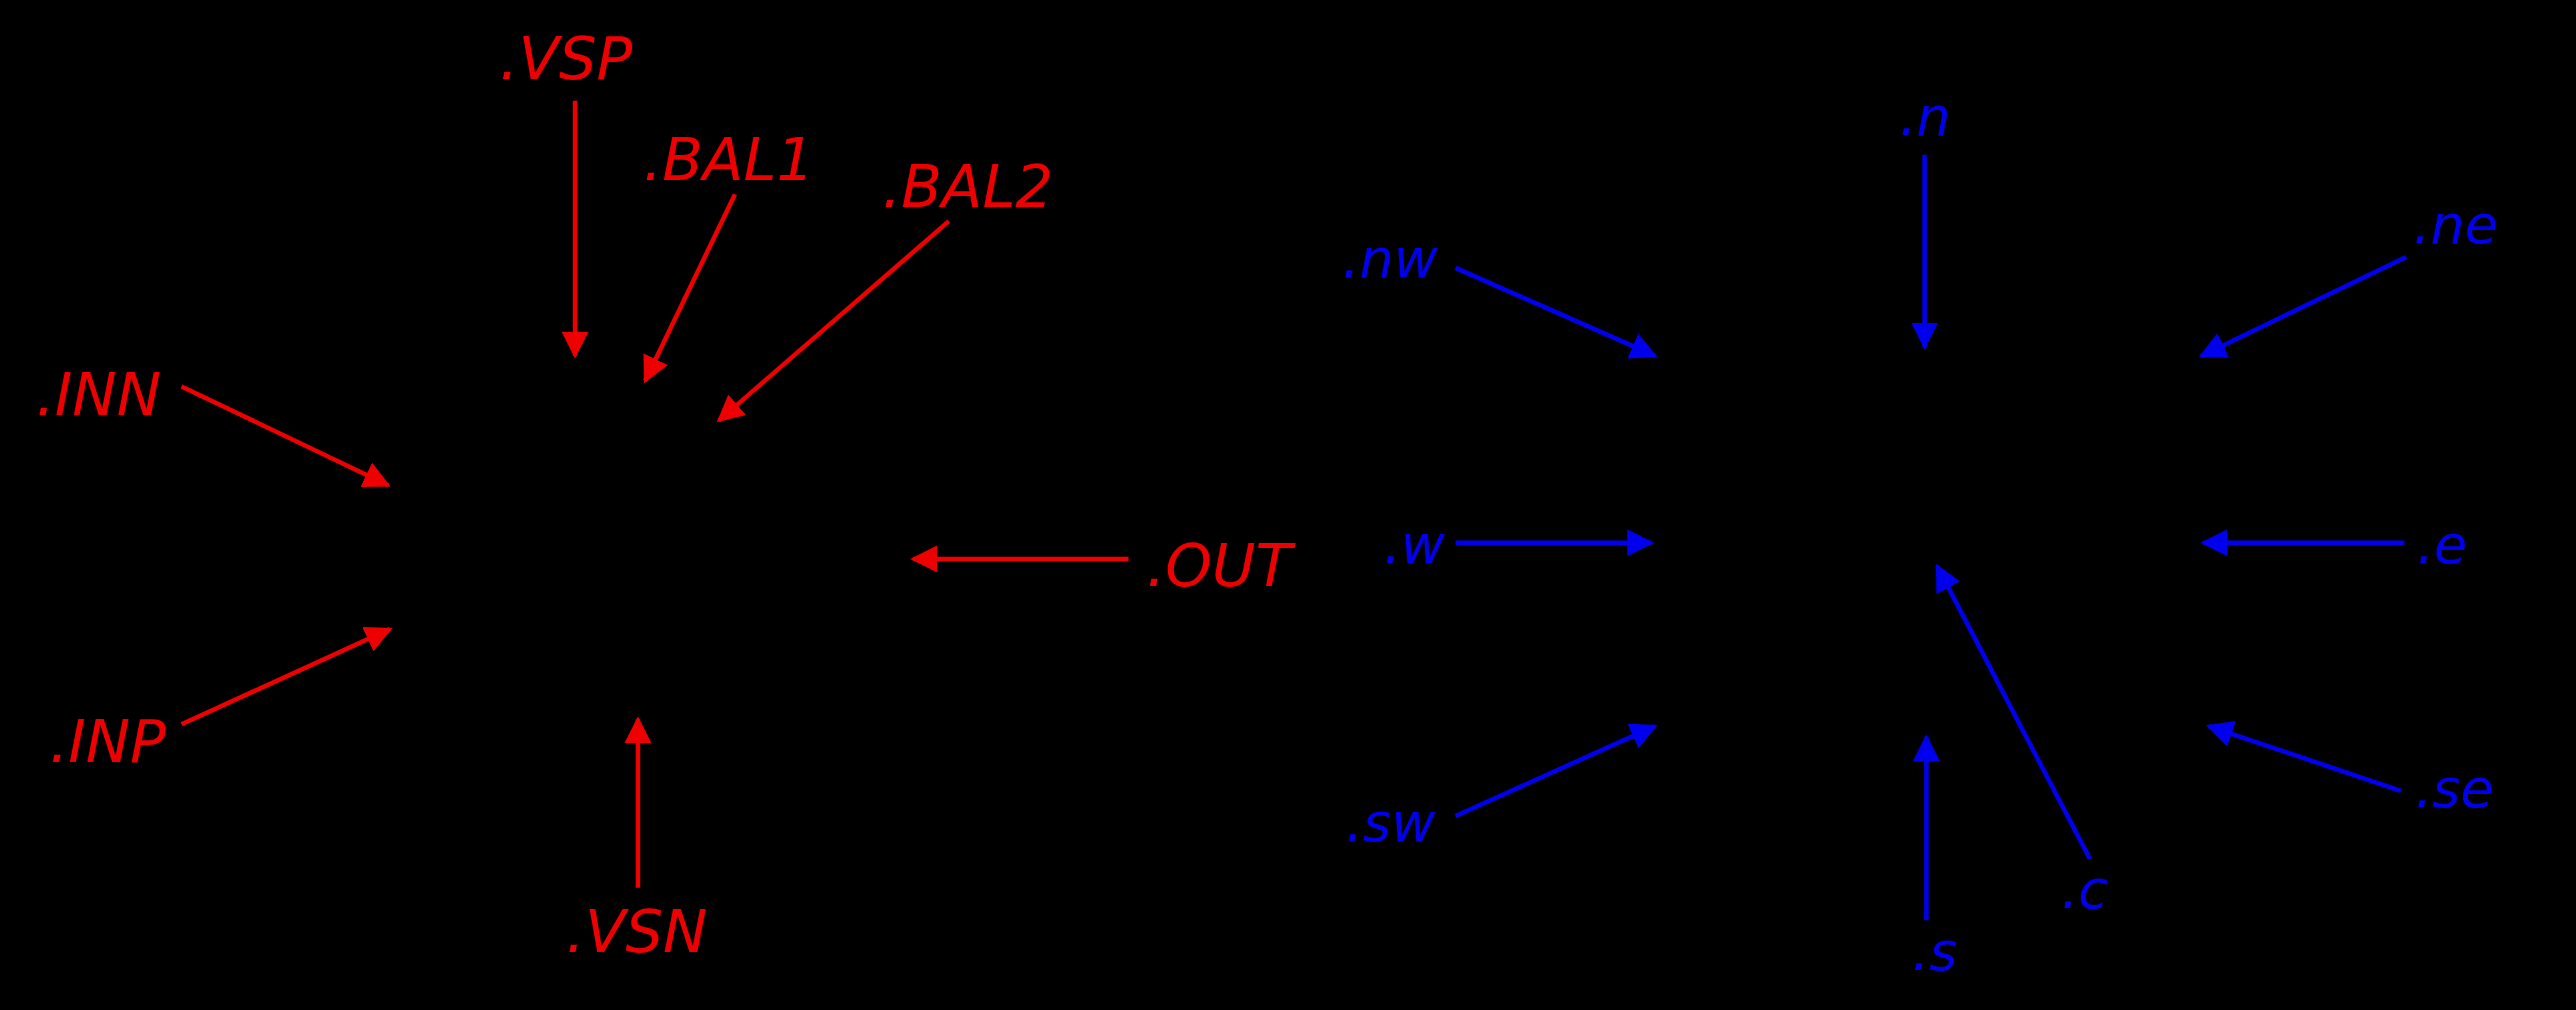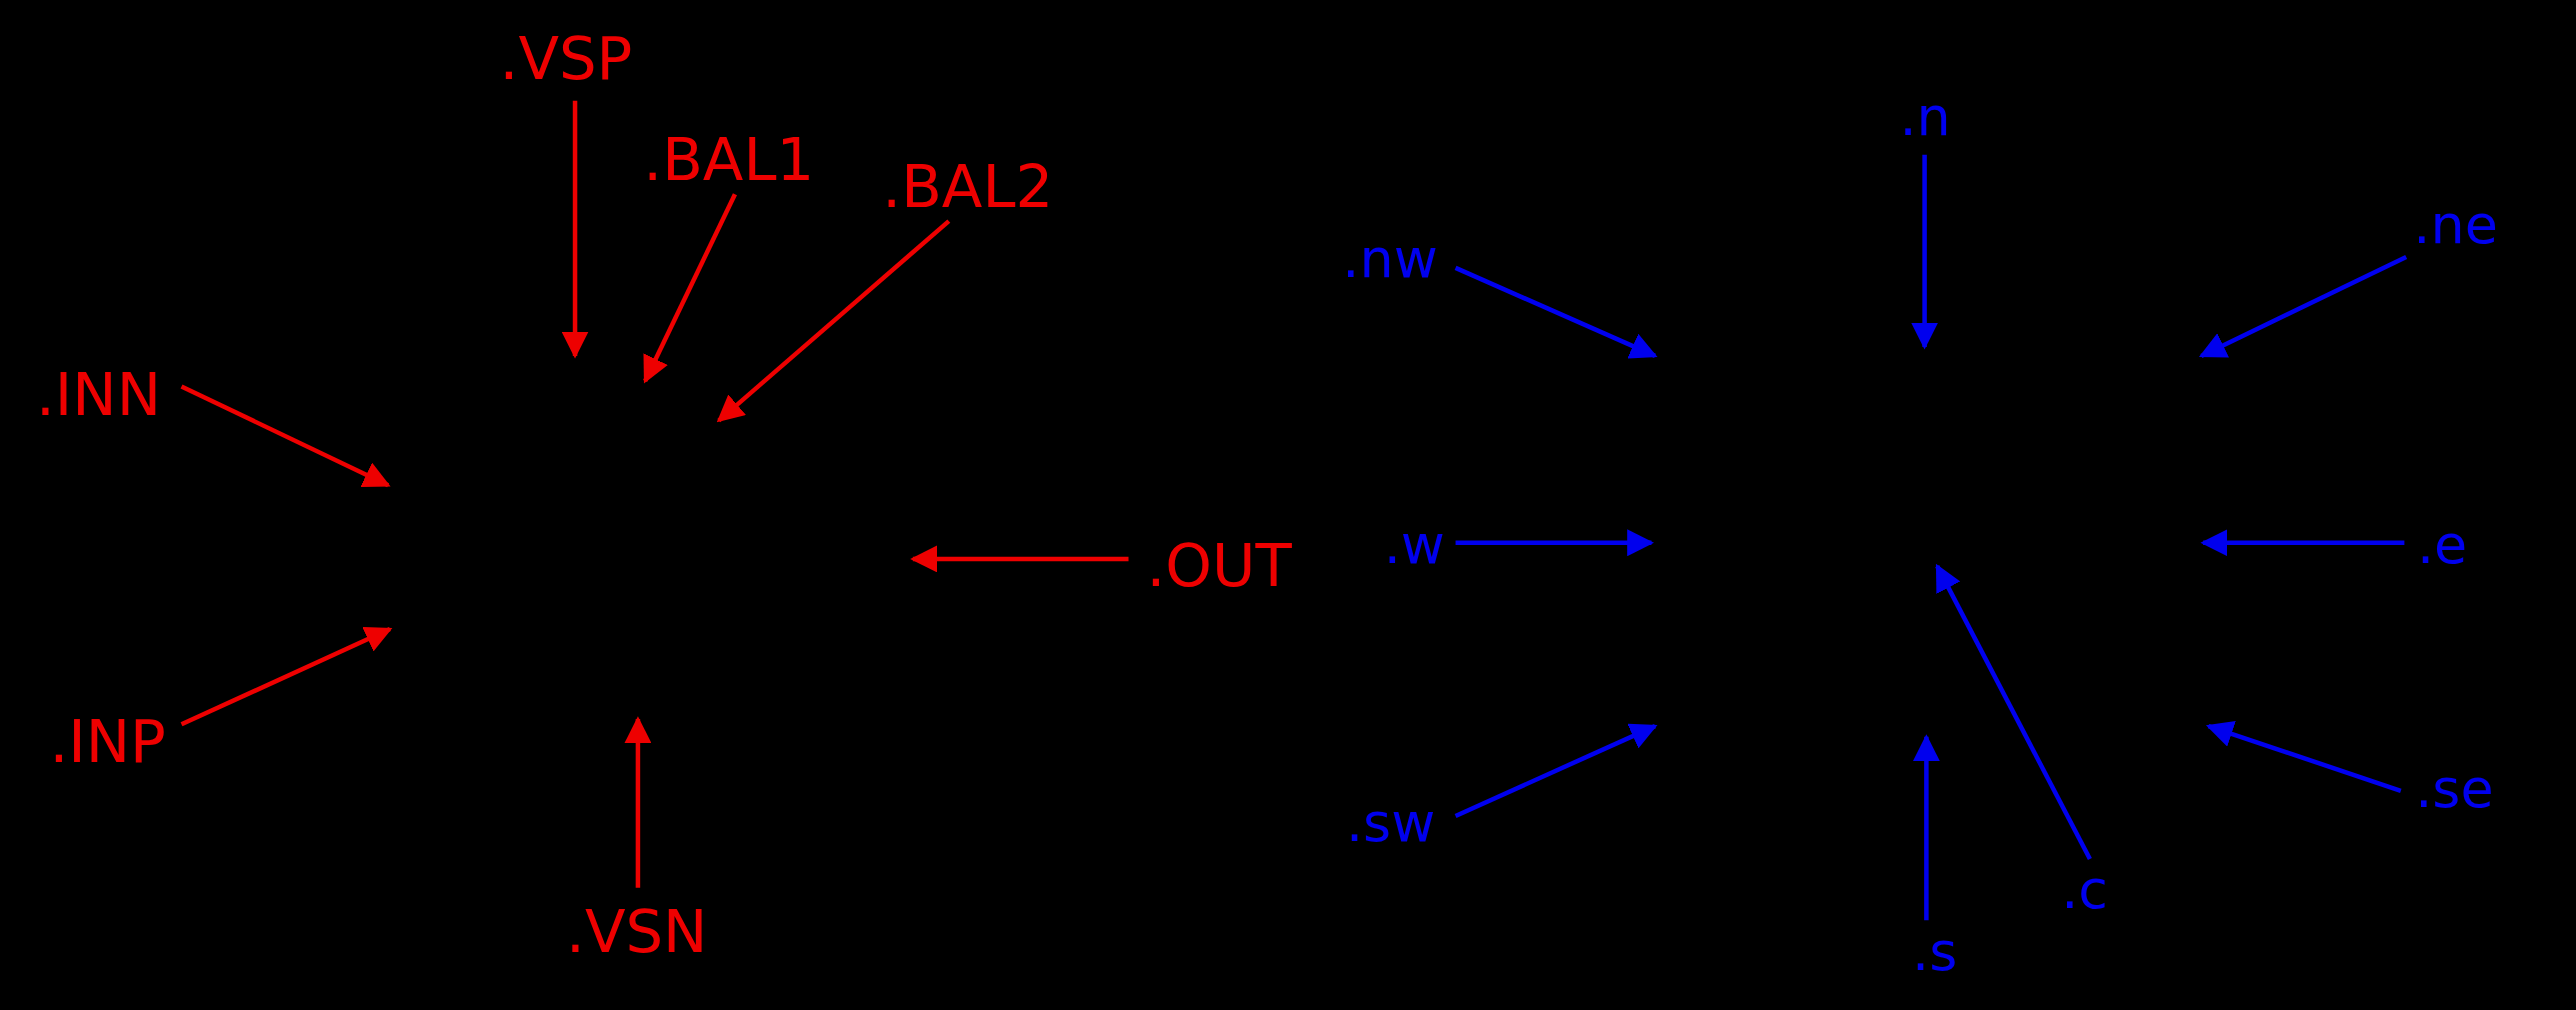--- a/index.html
+++ b/index.html
@@ -5,20 +5,21 @@
   html, body {
     margin: 0;
     padding: 0;
     background: #000000;
   }
   #stage {
     position: relative;
     width: 2576px;
     height: 1011px;
     overflow: hidden;
+    font-style: italic;
   }
   svg {
     display: block;
     width: 100%;
     height: 100%;
   }
   text {
     font-family: "DejaVu Sans", "Liberation Sans", sans-serif;
   }
 </style>

